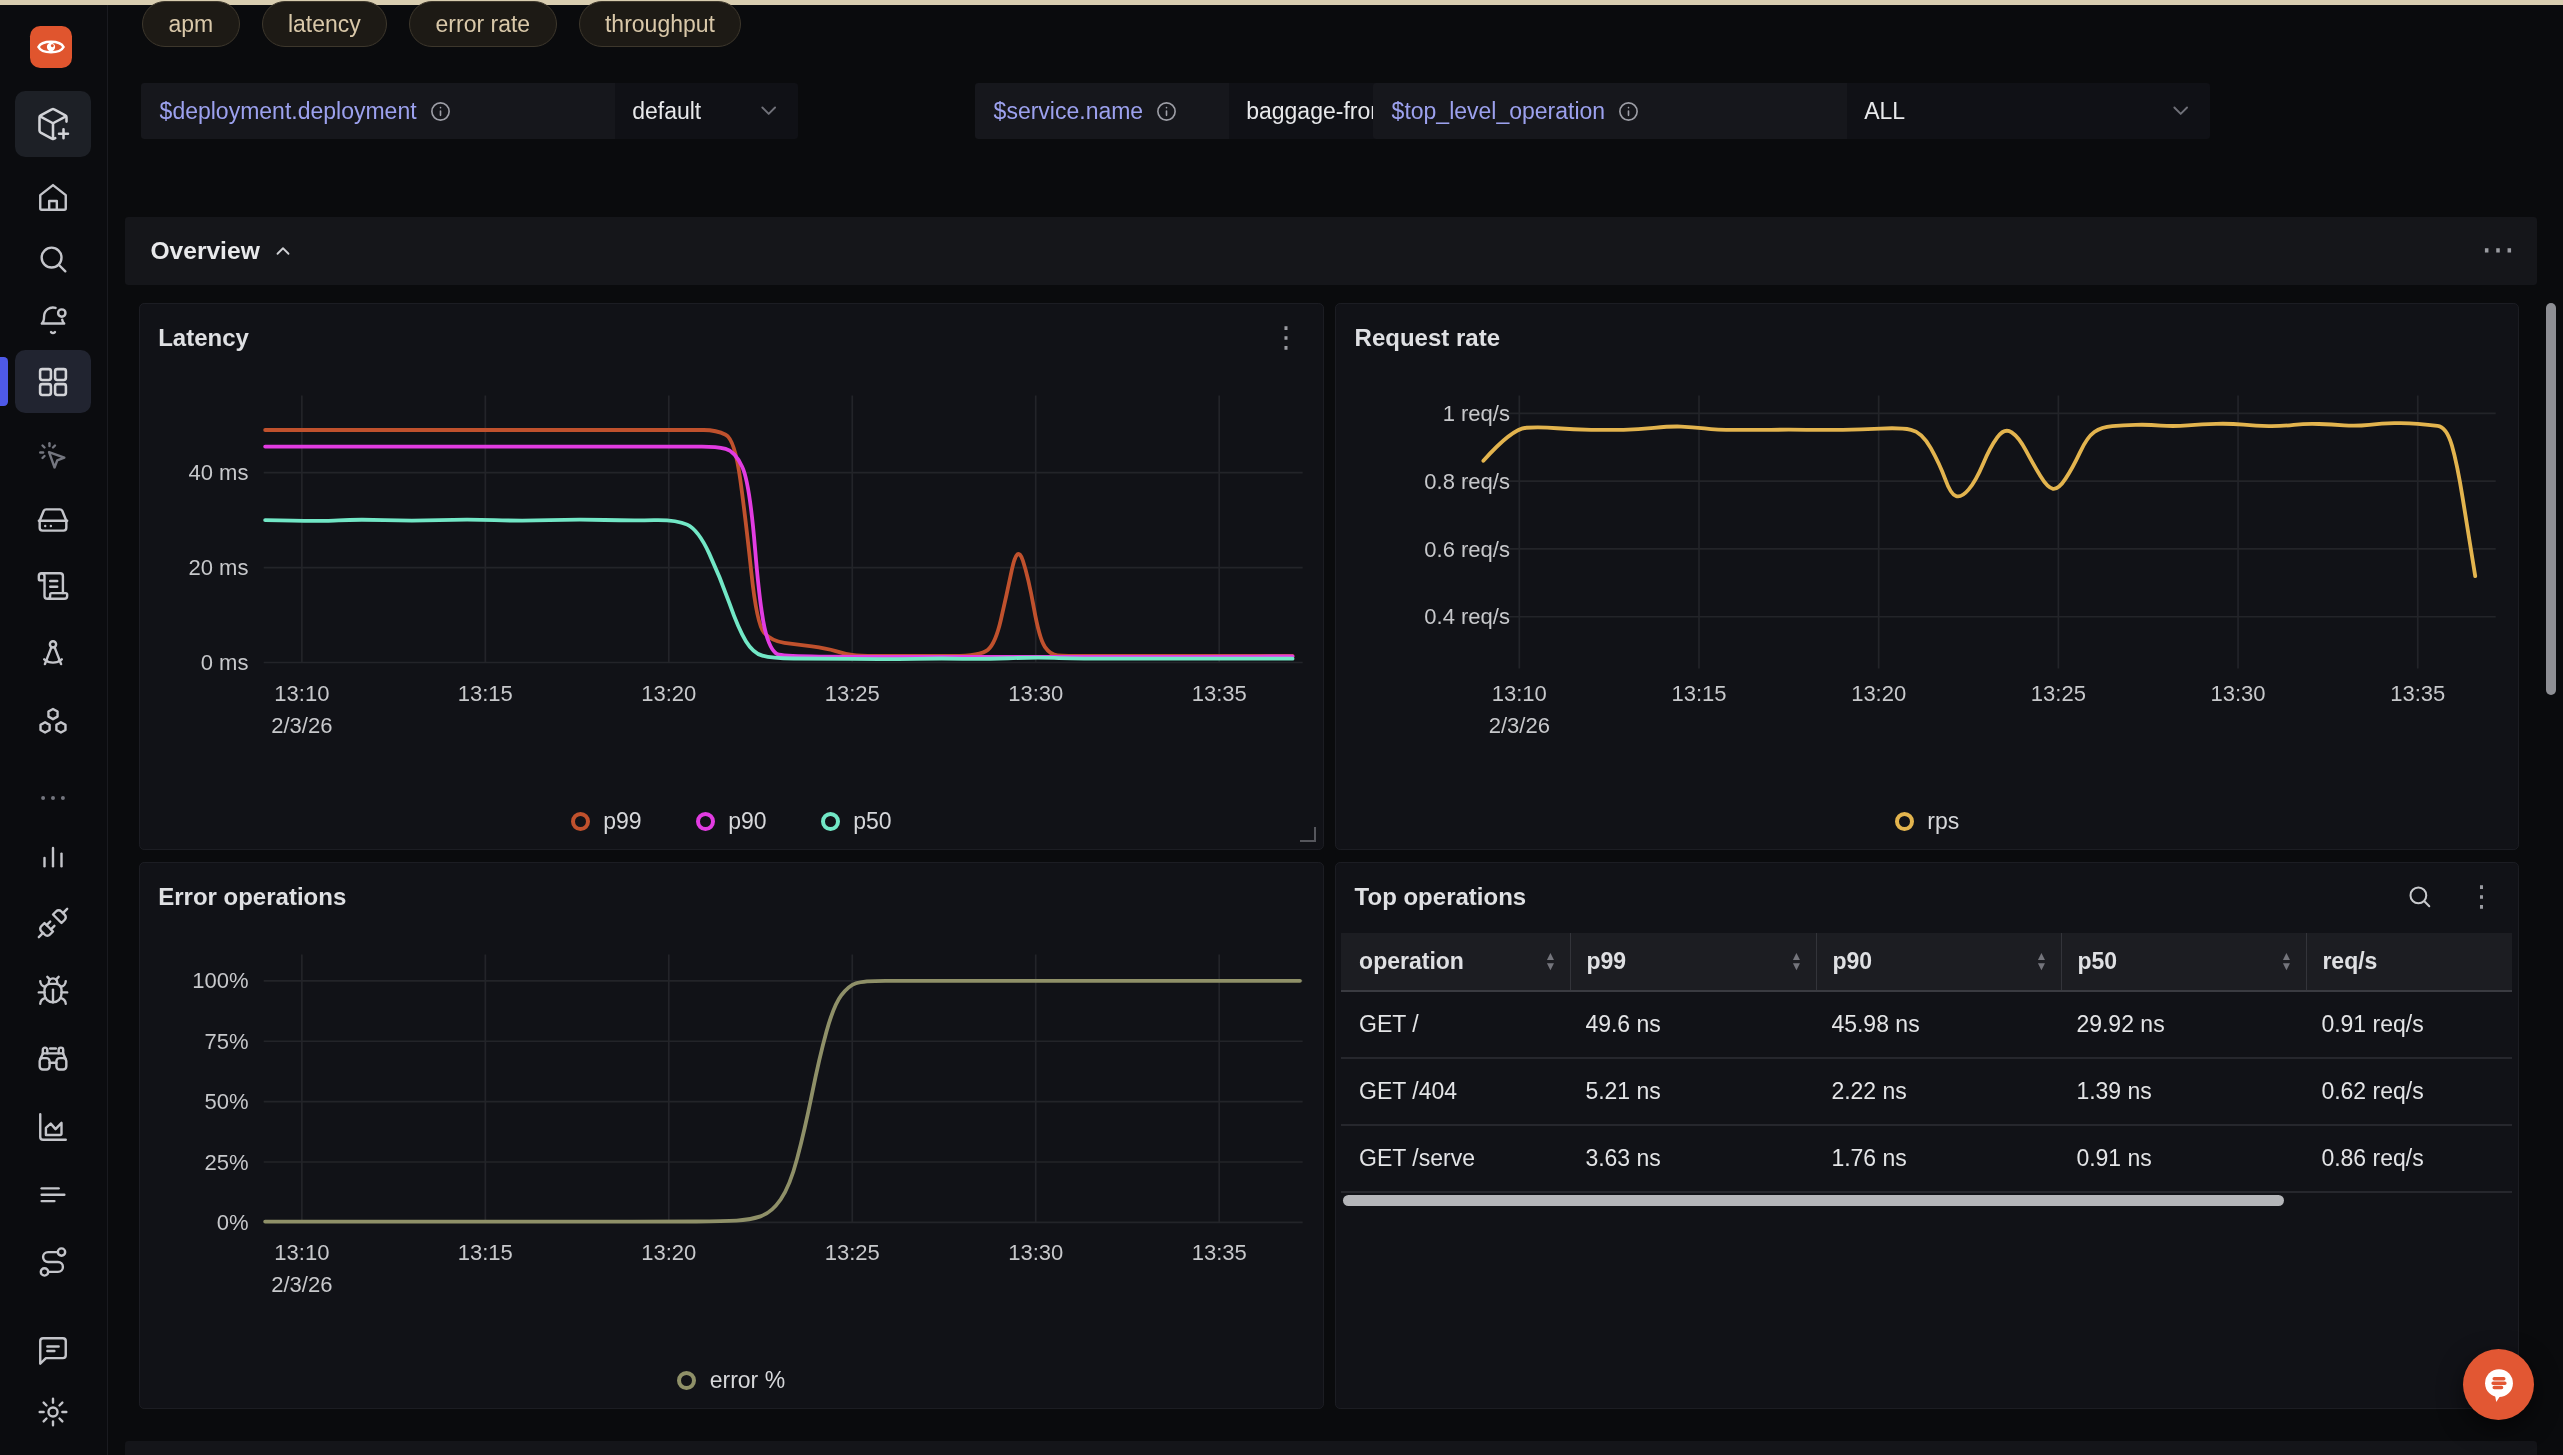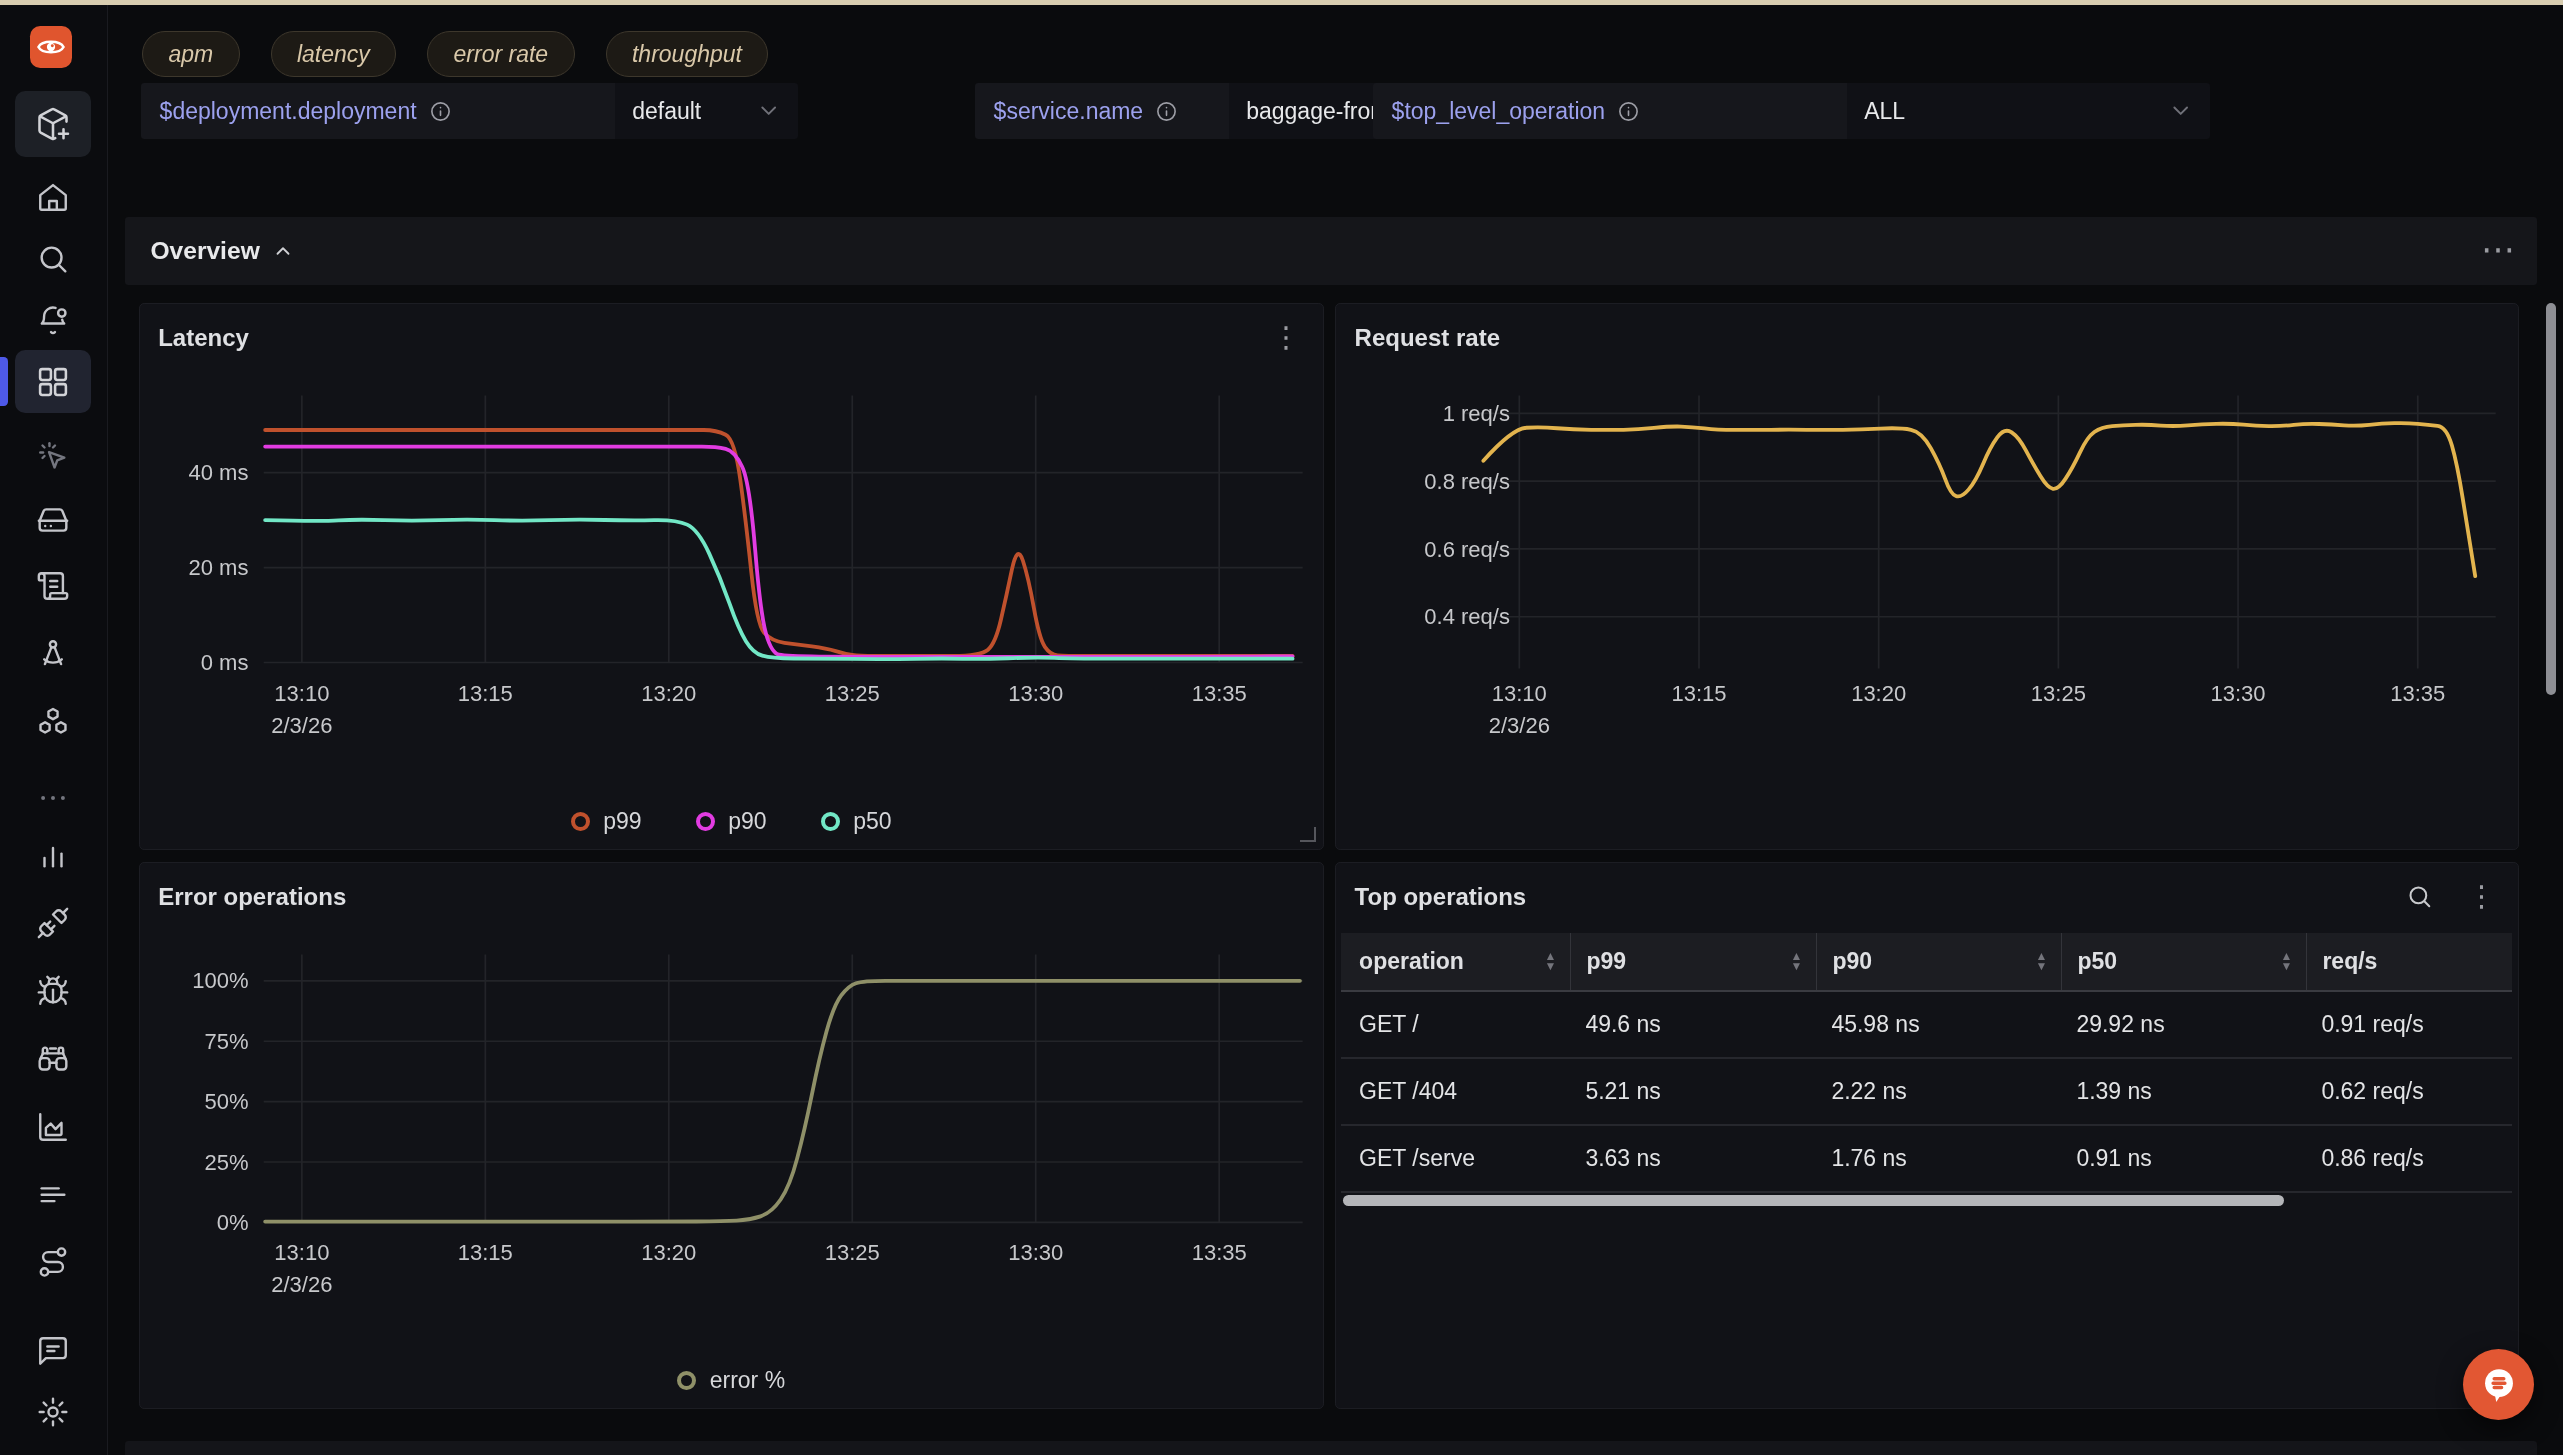--- a/index.html
+++ b/index.html
@@ -14,21 +14,21 @@
   .sb-item svg{width:34px;height:34px;display:block;}
   .sb-item.dim{color:#74767f;}
   .sb-tile{position:absolute;left:15.3px;width:76px;border-radius:10.2px;display:flex;align-items:center;justify-content:center;color:#d2d3d7;cursor:pointer;}
   .sb-tile svg{width:36px;height:36px;}
   .sb-tile.hl{background:#1d2026;}
   .sb-tile.active{background:#212430;}
   .active-bar{position:absolute;left:0;width:7.6px;height:49px;background:#4e59e8;border-radius:0 4.2px 4.2px 0;}
   .logo-badge{position:absolute;left:30px;top:21px;width:42px;height:42px;border-radius:10.2px;background:#e0552e;display:flex;align-items:center;justify-content:center;cursor:pointer;}
   .logo-badge svg{width:32px;height:32px;}
   
-  .tags-row{position:absolute;left:142px;top:31px;display:flex;gap:31px;font-style:italic;}
+  .tags-row{position:absolute;left:142px;top:1px;display:flex;gap:22px;}
   .tag-pill{height:44px;padding:0 25.4px;border-radius:24px;background:#1d1a15;border:1.7px solid #3d372c;
     color:#d9c8a9;font-size:23px;display:flex;align-items:center;}
   
   .vars-row{position:absolute;top:83px;left:0;height:56px;width:100%;}
   .var-group{position:absolute;top:0;height:56px;display:flex;border-radius:3.4px;overflow:hidden;}
   .var-label{background:#16171c;display:flex;align-items:center;gap:12px;padding:0 18.6px;
     color:#9ca1ee;font-size:23px;}
   .var-label svg{width:23px;height:23px;color:#9d9ea6;}
   .var-value{background:#101116;display:flex;align-items:center;justify-content:space-between;
     padding:0 17px;color:#e8e9eb;font-size:23px;cursor:pointer;}
@@ -376,20 +376,26 @@
           <text x="216" y="506" text-anchor="middle" font-size="26" fill="#c7c8cb">2/3/26</text>
           <text x="428" y="468" text-anchor="middle" font-size="26" fill="#c7c8cb">13:15</text>
           <text x="640" y="468" text-anchor="middle" font-size="26" fill="#c7c8cb">13:20</text>
           <text x="852" y="468" text-anchor="middle" font-size="26" fill="#c7c8cb">13:25</text>
           <text x="1064" y="468" text-anchor="middle" font-size="26" fill="#c7c8cb">13:30</text>
           <text x="1276" y="468" text-anchor="middle" font-size="26" fill="#c7c8cb">13:35</text>
           <path d="M 173.6 185 Q 207.5 147 224.4 146.0 Q 241.4 145 260.5 146.6 Q 279.6 148.2 300.8 148.4 Q 322 148.6 338.9 148.4 Q 355.9 148.2 375.0 146.2 Q 394.1 144.2 406.8 144.6 Q 419.5 145 434.4 146.8 Q 449.2 148.6 470.4 148.6 Q 491.6 148.6 512.8 148.4 Q 534 148.2 555.2 148.4 Q 576.4 148.6 597.6 148.4 Q 618.8 148.2 642.1 147.0 Q 665.4 145.8 678.1 148.4 Q 690.9 151 701.5 170.0 Q 712.1 189 718.5 206.6 Q 724.8 224.2 731.1 226.6 Q 737.5 229 746.0 219.0 Q 754.5 209 763.0 189.0 Q 771.4 169 779.9 157.4 Q 788.4 145.8 796.9 151.4 Q 805.4 157 813.8 173.0 Q 822.3 189 830.8 203.0 Q 839.3 217 845.6 218.0 Q 852 219 860.5 206.0 Q 869 193 877.5 175.0 Q 885.9 157 894.4 151.0 Q 902.9 145 915.6 144.0 Q 928.3 143 943.1 142.6 Q 958 142.2 972.9 143.4 Q 987.7 144.6 1004.7 143.2 Q 1021.6 141.8 1038.5 141.4 Q 1055.5 141 1070.3 142.4 Q 1085.2 143.8 1100.1 144.0 Q 1114.9 144.2 1129.8 142.6 Q 1144.6 141 1159.4 141.6 Q 1174.2 142.2 1189.1 143.2 Q 1203.9 144.2 1218.8 142.6 Q 1233.6 141 1248.4 140.6 Q 1263.3 140.2 1276.0 141.4 Q 1288.7 142.6 1299.3 143.8 Q 1309.9 145 1316.3 167.0 Q 1322.6 189 1329.0 229.0 Q 1335.4 269 1339.6 295.0 L 1343.8 321" fill="none" stroke="#e3b44e" stroke-width="4.5" stroke-linecap="round" stroke-linejoin="round"></path>
         </svg>
       </div>
     <span class="panel-title">Request rate</span>
+    <div class="legend" id="legend-request_rate">
+        <div class="legend-item">
+          <span class="legend-ring" style="border-color: rgb(227, 180, 78);"></span>
+          <span class="legend-label">rps</span>
+        </div>
+      </div>
   </div>
 
   <div class="panel" style="left:13.6px;top:645px;width:1183px;height:545px;">
     <div class="chart-box" id="chart-error_percentage">
         <svg width="1183" height="545" font-family="Liberation Sans, sans-serif" viewBox="0 0 1396 643">
           <line x1="191" y1="108" x2="191" y2="424" stroke="#232429" stroke-width="2"></line>
           <line x1="407.5" y1="108" x2="407.5" y2="424" stroke="#232429" stroke-width="2"></line>
           <line x1="624" y1="108" x2="624" y2="424" stroke="#232429" stroke-width="2"></line>
           <line x1="840.5" y1="108" x2="840.5" y2="424" stroke="#232429" stroke-width="2"></line>
           <line x1="1057" y1="108" x2="1057" y2="424" stroke="#232429" stroke-width="2"></line>

